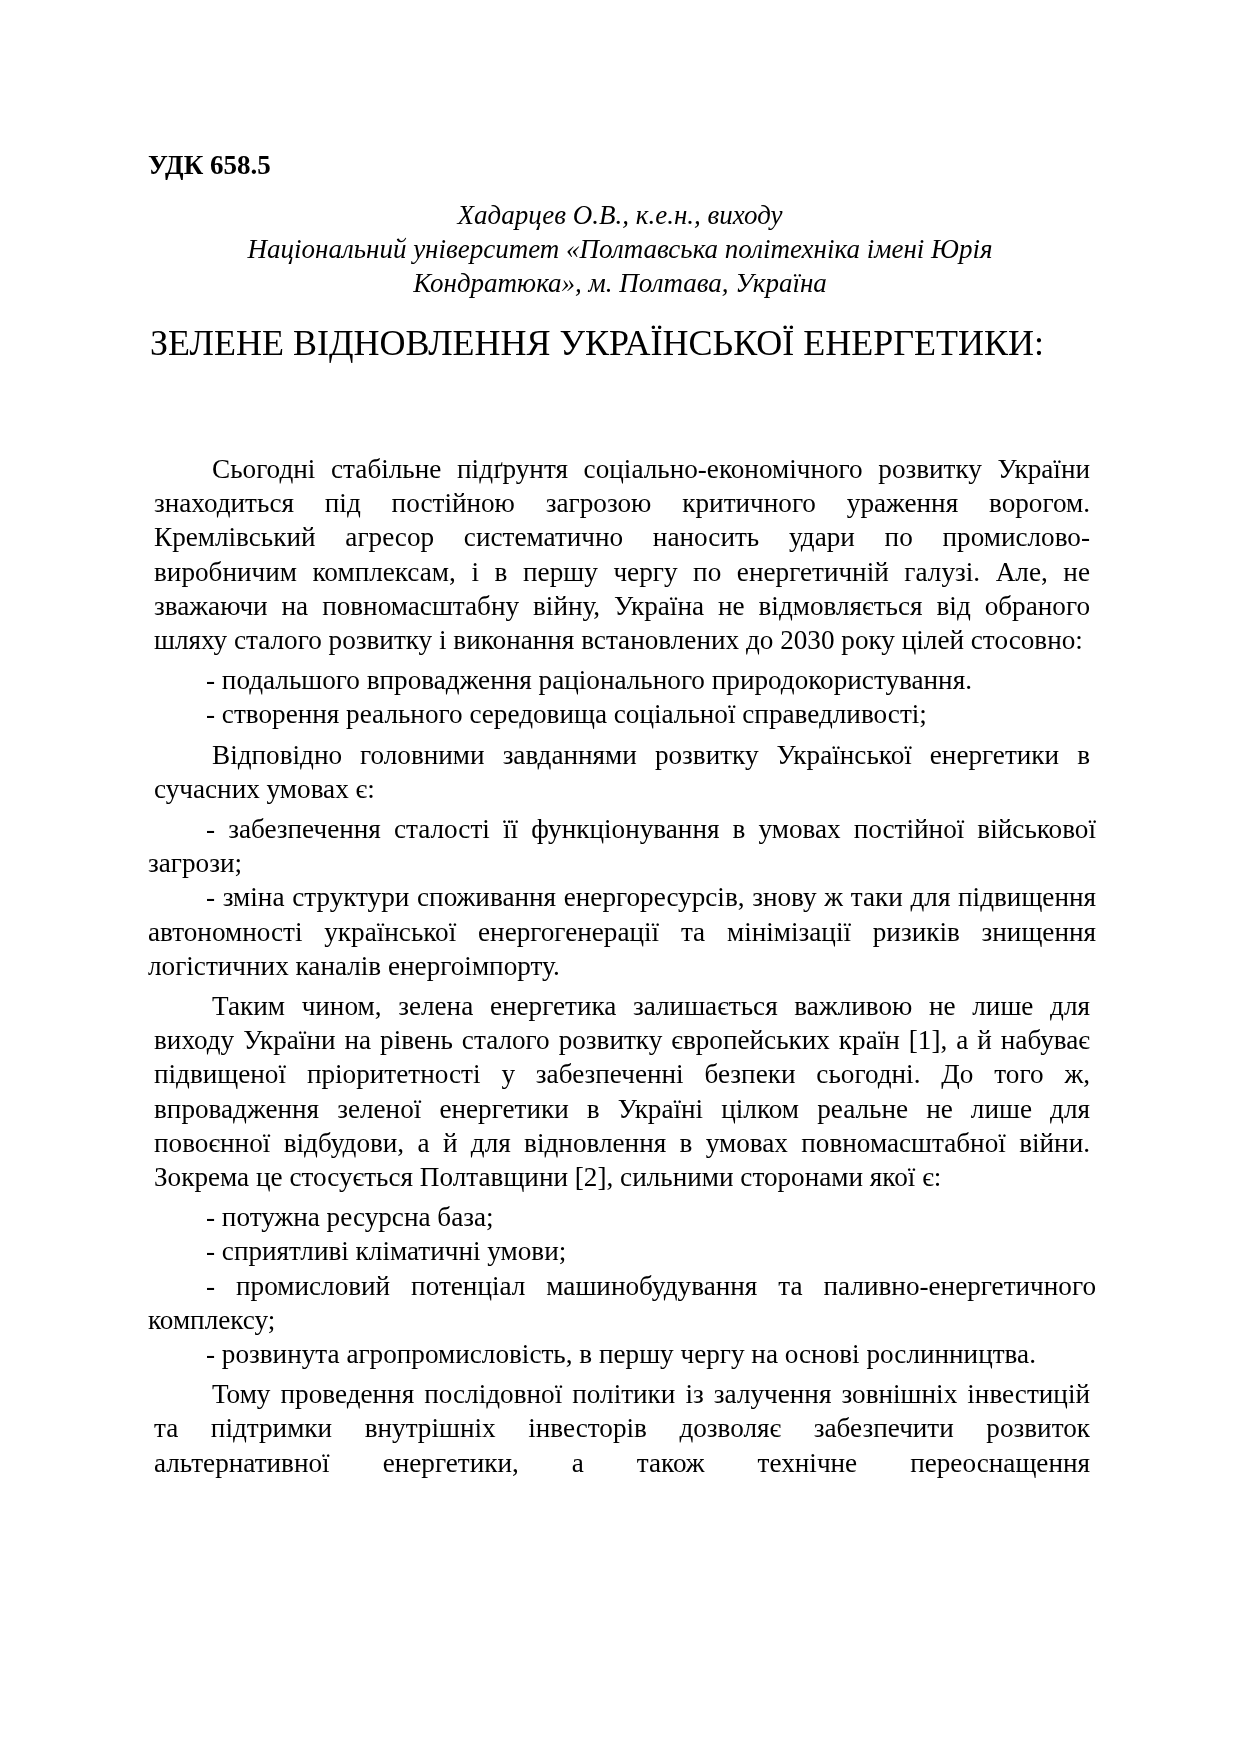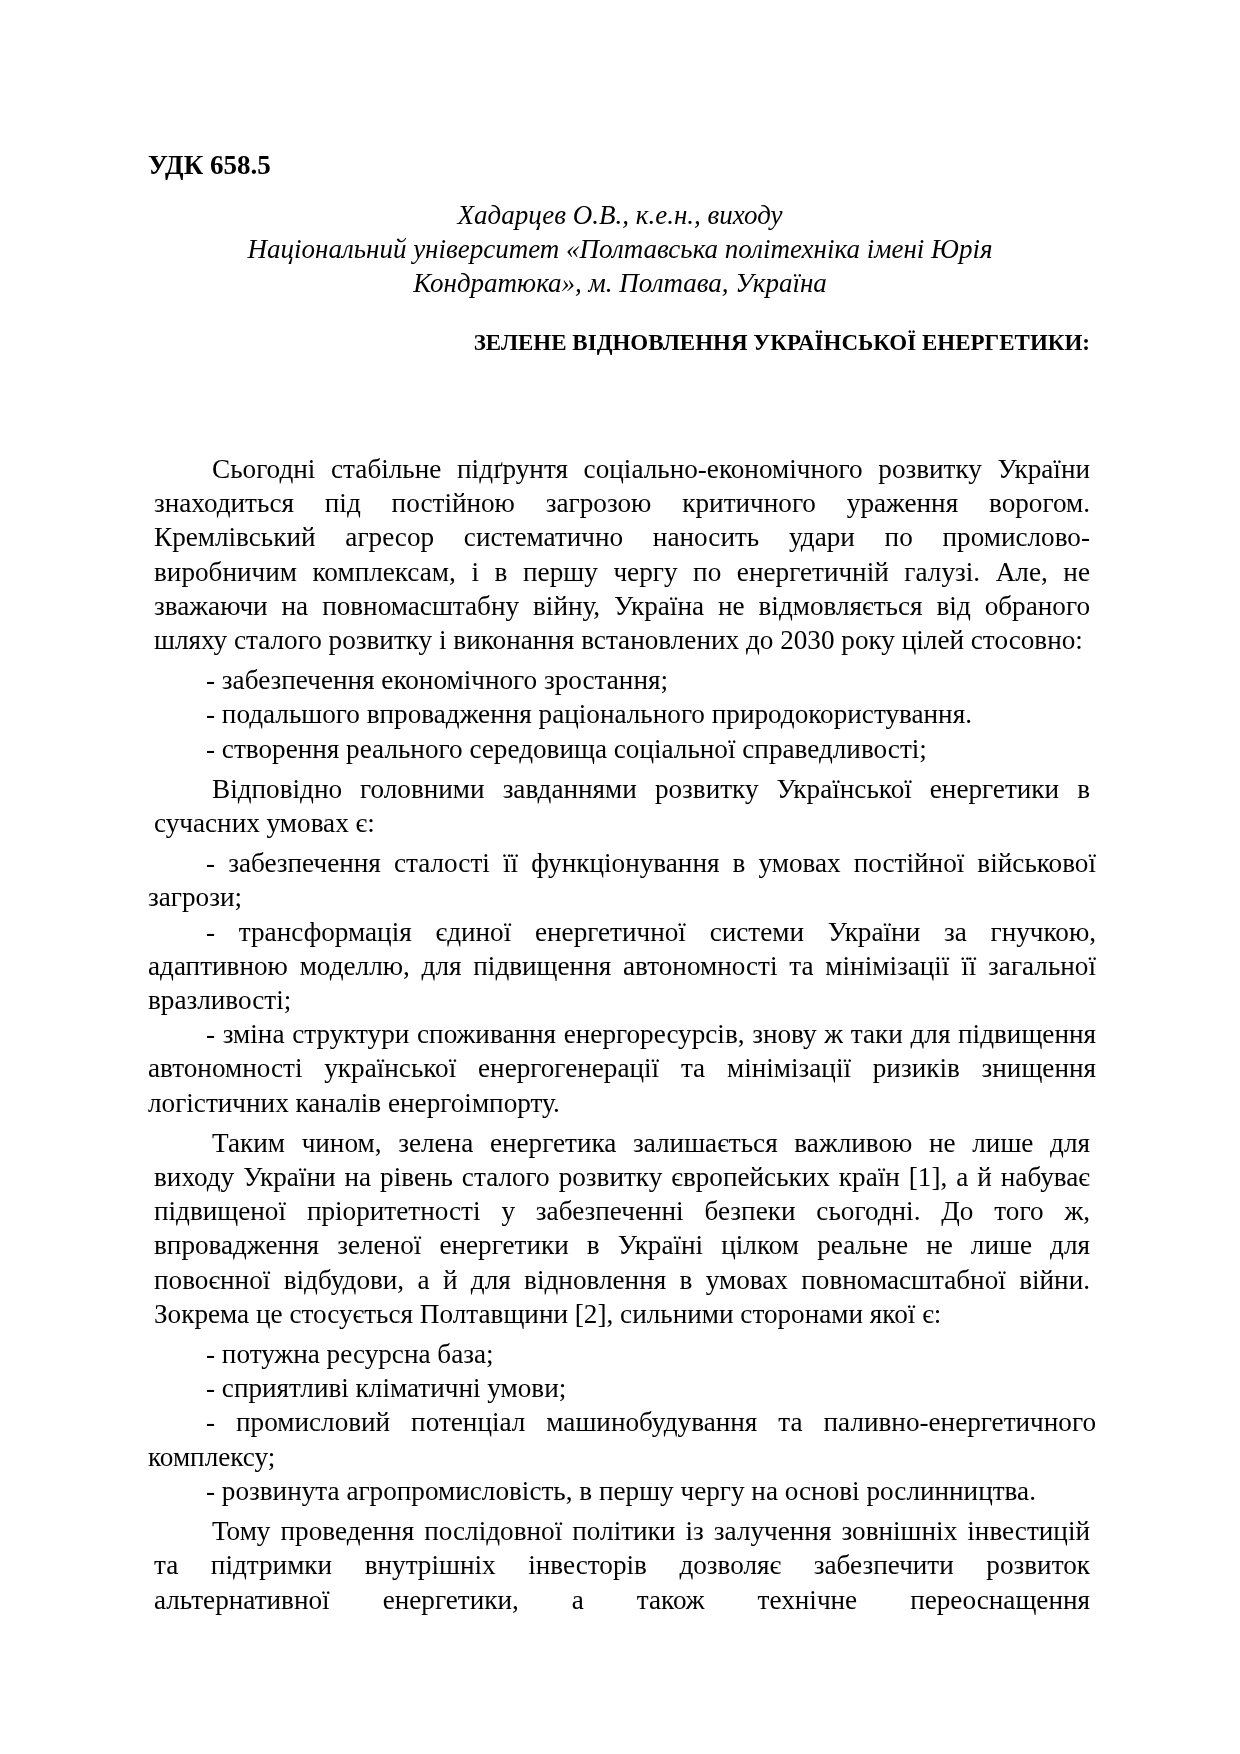--- a/index.html
+++ b/index.html
@@ -2,48 +2,46 @@
 <html><head>
 <meta charset="utf-8">
 <style>
   html, body { margin: 0; padding: 0; background: #ffffff; }
   body { width: 1240px; height: 1754px; position: relative; overflow: hidden;
          font-family: "Liberation Serif", serif; color: #000; }
   .page { position: absolute; left: 0; top: 0; width: 1240px; height: 1688px; }
   .udc { position: absolute; left: 148px; top: 150px; font-size: 27px; font-weight: bold; }
   .author { position: absolute; left: 150px; width: 940px; text-align: center;
             font-style: italic; font-size: 27px; line-height: 34px; }
-  .title { position: absolute; left: 150px; width: 940px; text-align: right;
-           font-weight: bold; font-size: 23px; line-height: 34px; }
+  .title { position: absolute; left: 150px; width: 940px; text-align: left;
+           font-weight: normal; font-size: 36px; line-height: 34px; }
   .body { position: absolute; left: 148px; width: 948px; top: 446px;
           font-size: 27.2px; line-height: 34.2px; }
   .p { text-indent: 58px; text-align: justify; margin: 6px; }
   .li { text-indent: 58px; text-align: justify; margin: 0; }
   .last { text-align-last: justify; }
 </style>
 </head>
 <body>
 
 <div class="page">
   <div class="udc">УДК 658.5</div>
 
   <div class="author" style="top:198px">Хадарцев О.В., к.е.н., виходу</div>
   <div class="author" style="top:232px">Національний університет «Полтавська політехніка імені Юрія</div>
   <div class="author" style="top:266px">Кондратюка», м. Полтава, Україна</div>
 
   <div class="title" style="top:326px">ЗЕЛЕНЕ ВІДНОВЛЕННЯ УКРАЇНСЬКОЇ ЕНЕРГЕТИКИ:</div>
 
   <div class="body">
     <p class="p">Сьогодні стабільне підґрунтя соціально-економічного розвитку України знаходиться під постійною загрозою критичного ураження ворогом. Кремлівський агресор систематично наносить удари по промислово-виробничим комплексам, і в першу чергу по енергетичній галузі. Але, не зважаючи на повномасштабну війну, Україна не відмовляється від обраного шляху сталого розвитку і виконання встановлених до 2030 року цілей стосовно:</p>
-    <p class="li">- забезпечення економічного зростання;</p>
     <p class="li">- подальшого впровадження раціонального природокористування.</p>
     <p class="li">- створення реального середовища соціальної справедливості;</p>
     <p class="p">Відповідно головними завданнями розвитку Української енергетики в сучасних умовах є:</p>
     <p class="li">- забезпечення сталості її функціонування в умовах постійної військової загрози;</p>
-    <p class="li">- трансформація єдиної енергетичної системи України за гнучкою, адаптивною моделлю, для підвищення автономності та мінімізації її загальної вразливості;</p>
     <p class="li">- зміна структури споживання енергоресурсів, знову ж таки для підвищення автономності української енергогенерації та мінімізації ризиків знищення логістичних каналів енергоімпорту.</p>
     <p class="p">Таким чином, зелена енергетика залишається важливою не лише для виходу України на рівень сталого розвитку європейських країн [1], а й набуває підвищеної пріоритетності у забезпеченні безпеки сьогодні. До того ж, впровадження зеленої енергетики в Україні цілком реальне не лише для повоєнної відбудови, а й для відновлення в умовах повномасштабної війни. Зокрема це стосується Полтавщини [2], сильними сторонами якої є:</p>
     <p class="li">- потужна ресурсна база;</p>
     <p class="li">- сприятливі кліматичні умови;</p>
     <p class="li">- промисловий потенціал машинобудування та паливно-енергетичного комплексу;</p>
     <p class="li">- розвинута агропромисловість, в першу чергу на основі рослинництва.</p>
     <p class="p last">Тому проведення послідовної політики із залучення зовнішніх інвестицій та підтримки внутрішніх інвесторів дозволяє забезпечити розвиток альтернативної енергетики, а також технічне переоснащення</p>
   </div>
 </div>
 

